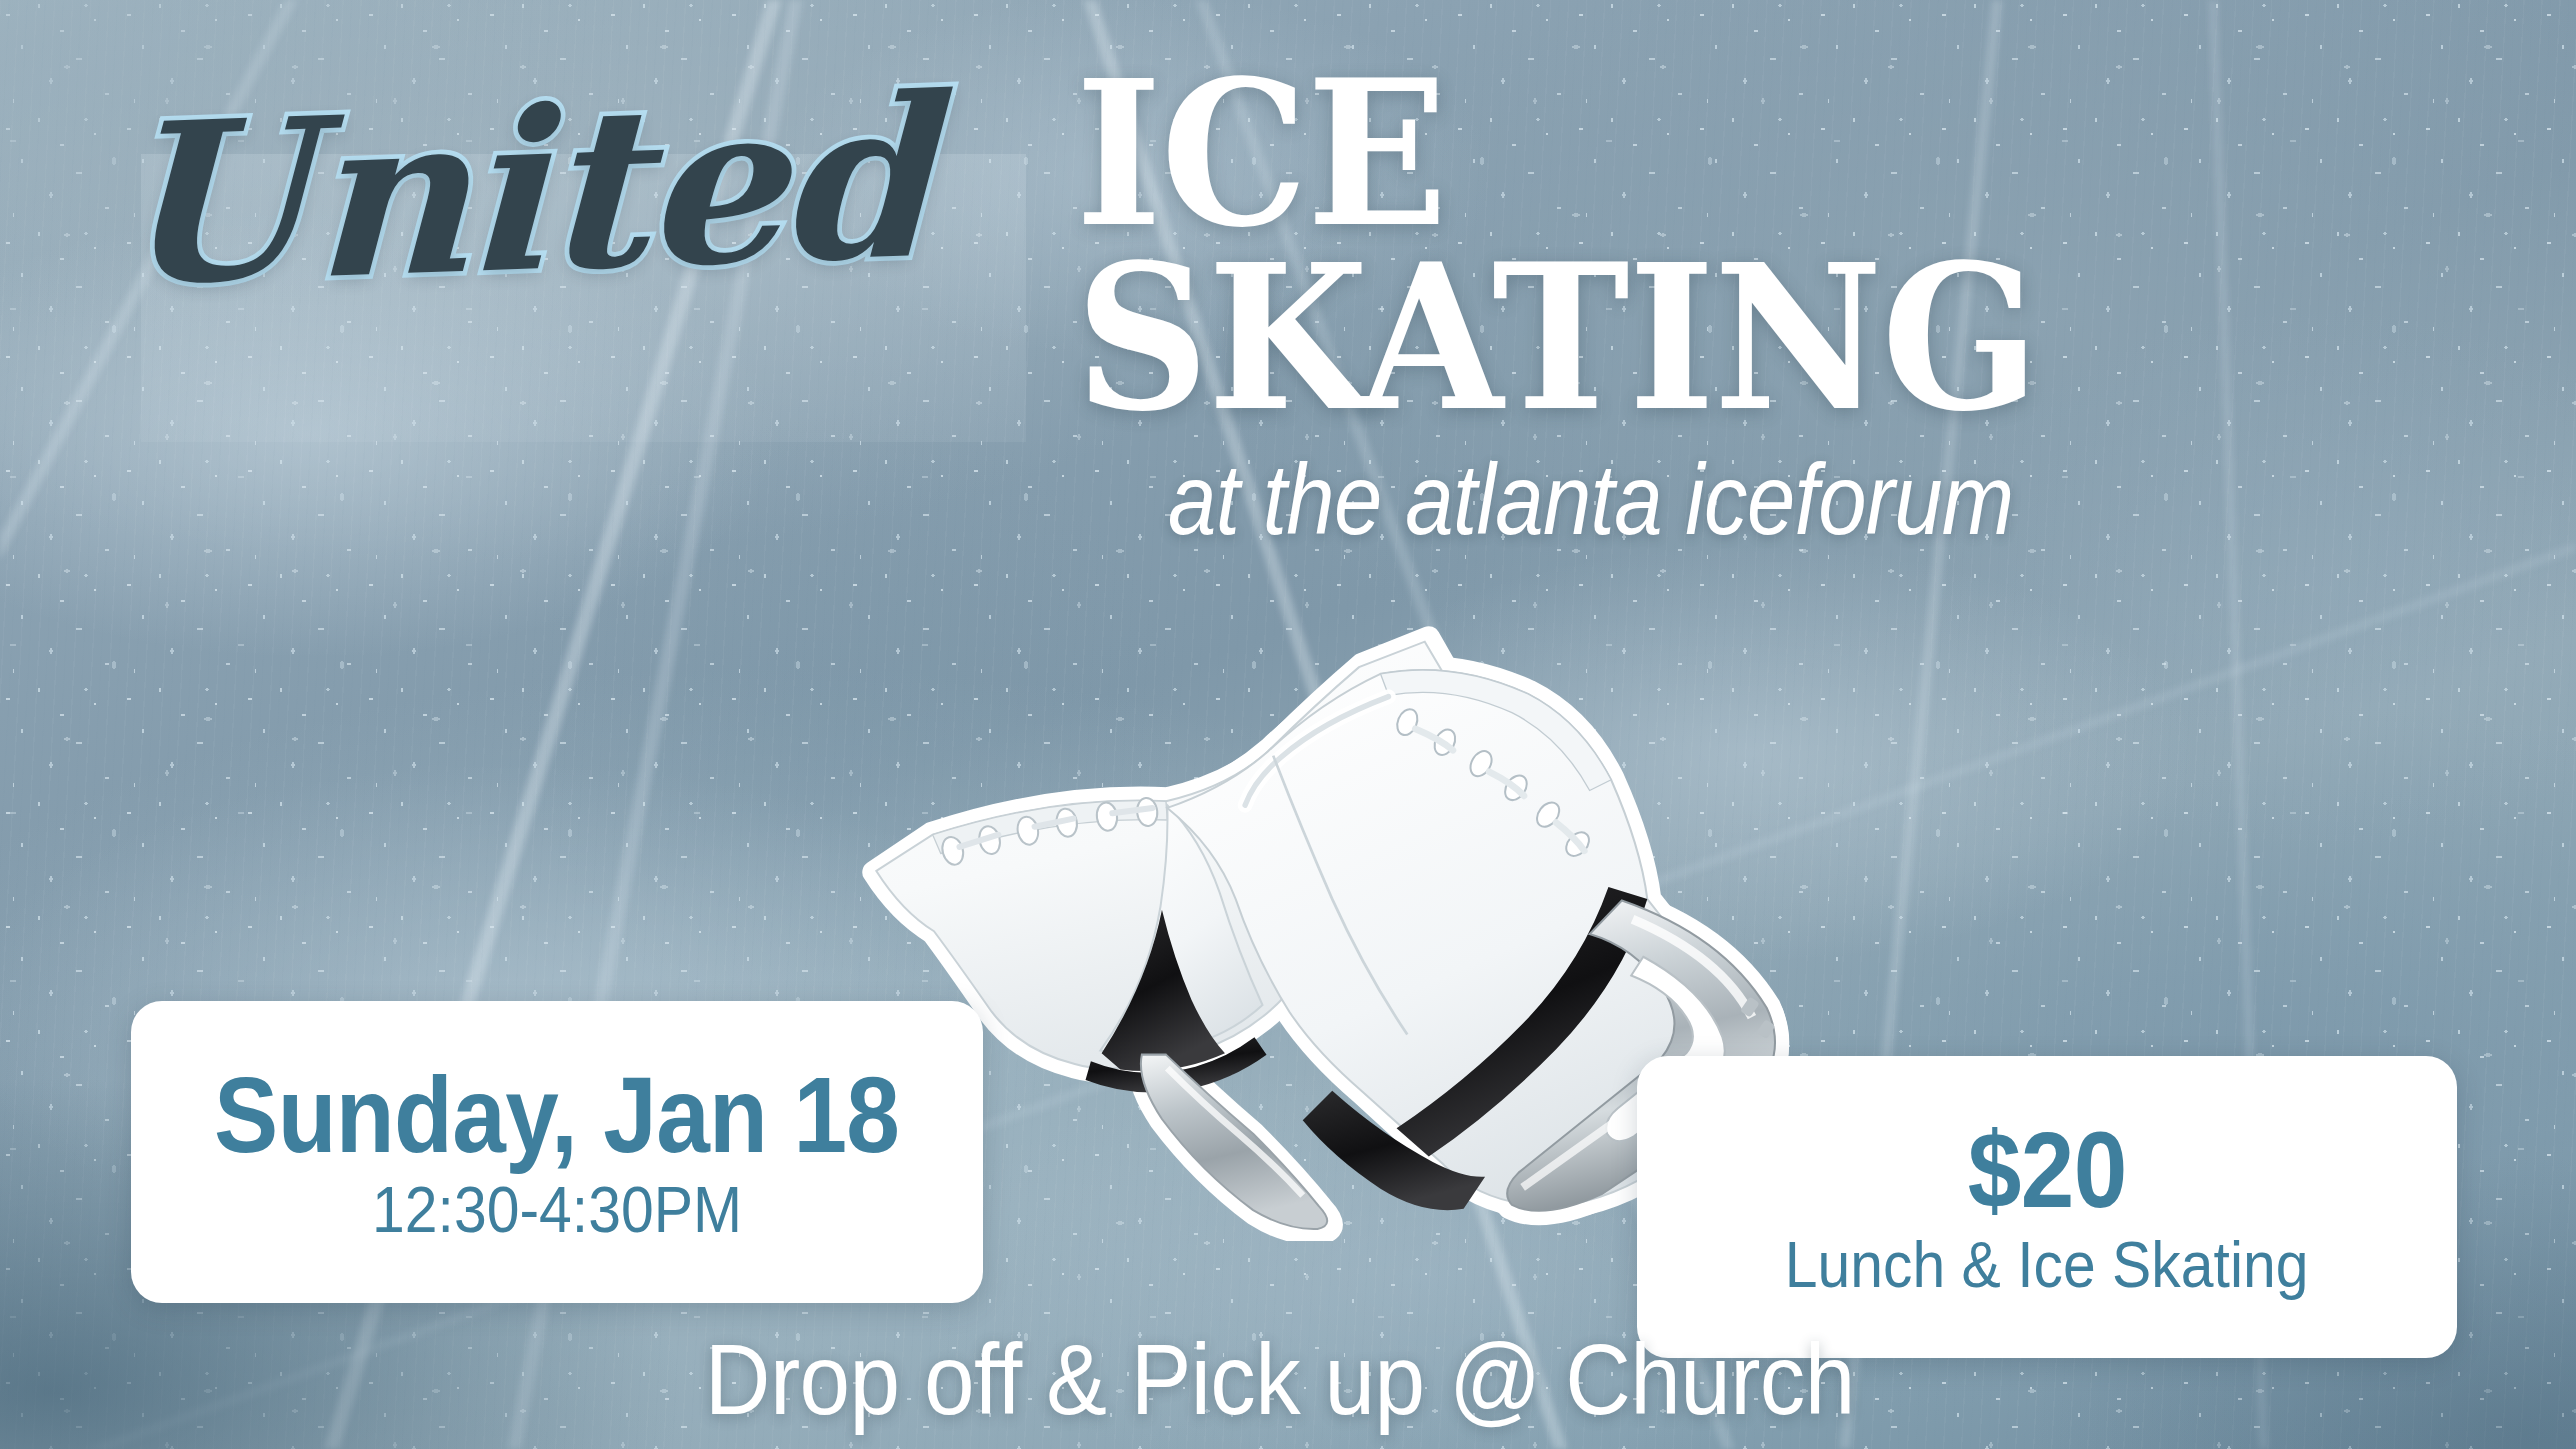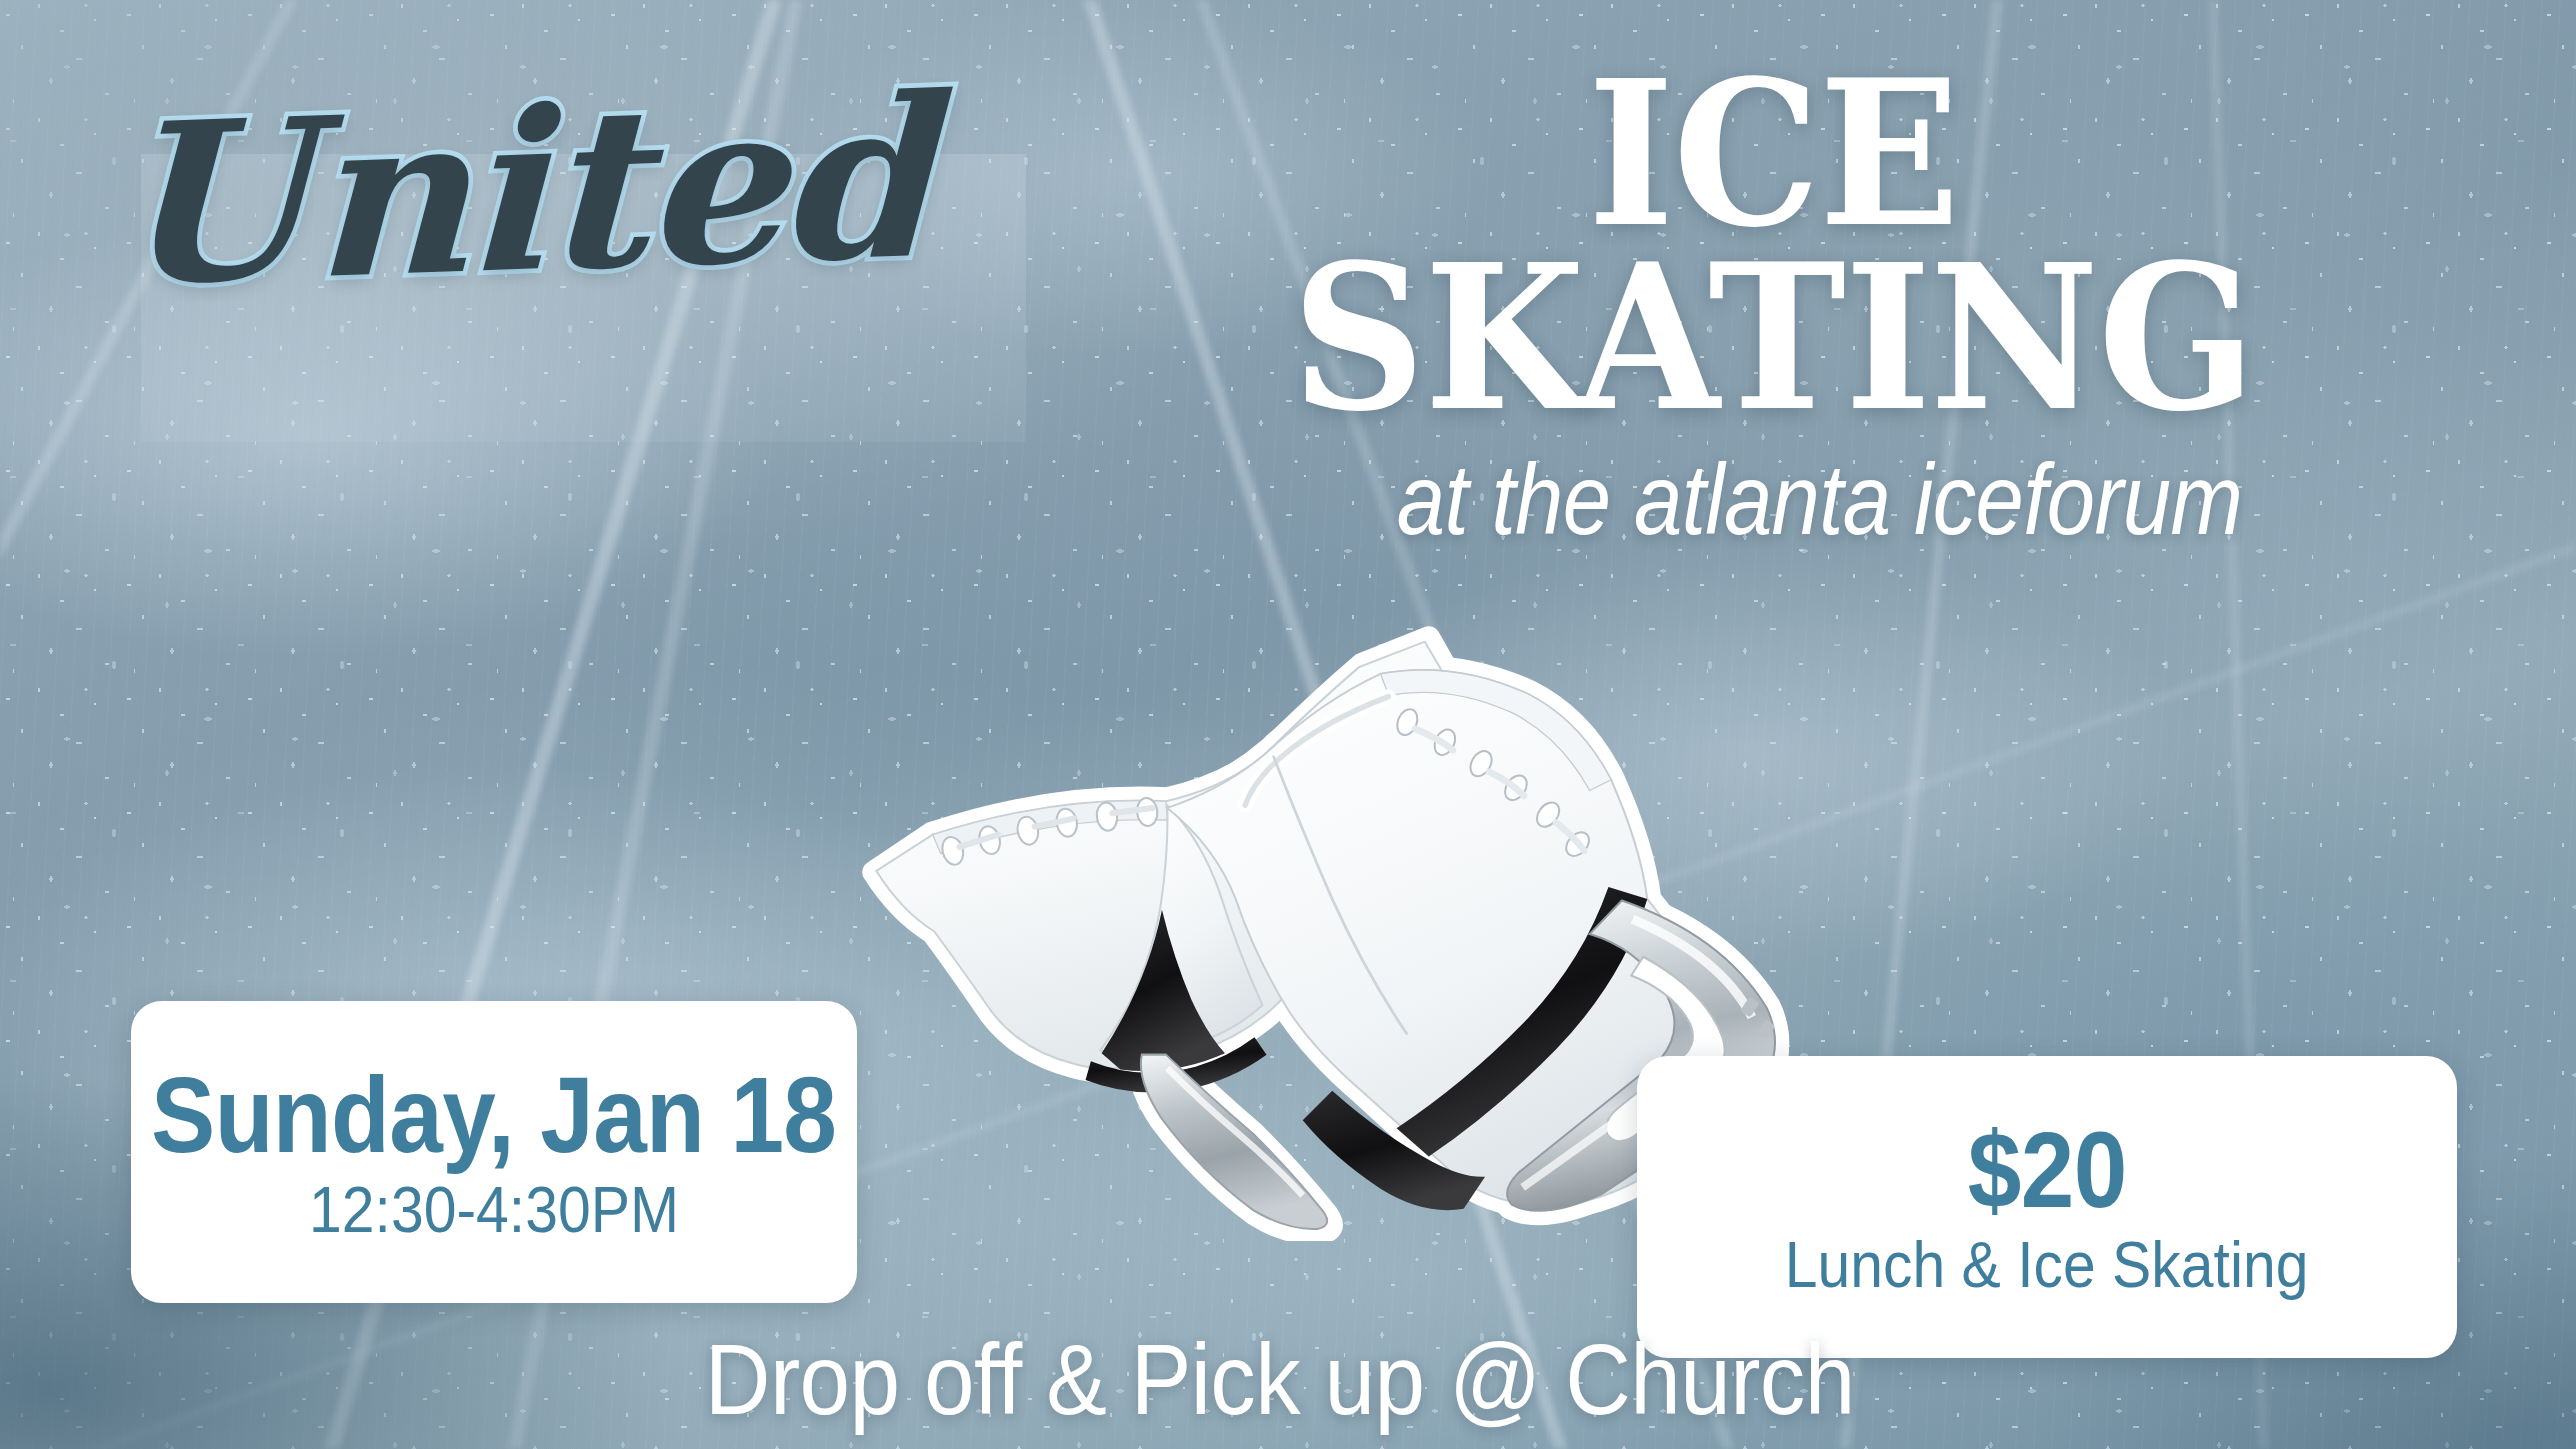--- a/index.html
+++ b/index.html
@@ -140,23 +140,23 @@
     font-size: 54px;
     letter-spacing: 23px;
     color: #ffffff;
     white-space: nowrap;
     text-shadow: 0 2px 8px rgba(40,60,74,0.35);
   }
 
   
   .title-block {
     position: absolute;
-    right: 93px;
+    right: 81px;
     top: 67px;
-    text-align: center;
+    text-align: left;
     width: 1543px;
   }
   .title-line {
     font-family: "DejaVu Serif", serif;
     font-weight: 700;
     color: #ffffff;
     line-height: 0.86;
     letter-spacing: -1.3px;
     text-shadow: 0 4px 17.4px rgba(40,62,76,0.30);
     white-space: nowrap;
@@ -193,21 +193,21 @@
   .card {
     position: absolute;
     background: #ffffff;
     border-radius: 31px;
     box-shadow: 0 6.7px 25.5px rgba(35,60,76,0.22);
     display: flex;
     flex-direction: column;
     align-items: center;
     justify-content: center;
   }
-  .card-left  { left: 131px;  top: 1001px; width: 726px; height: 302px; }
+  .card-left  { left: 131px;  top: 1001px; width: 852px; height: 302px; }
   .card-right { left: 1637px; top: 1056px; width: 820px; height: 302px; }
 
   .card-head {
     font-family: "Liberation Sans", sans-serif;
     font-weight: 700;
     color: #3f7f9d;
     font-size: 107px;
     line-height: 1;
     letter-spacing: -0.7px;
     white-space: nowrap;

